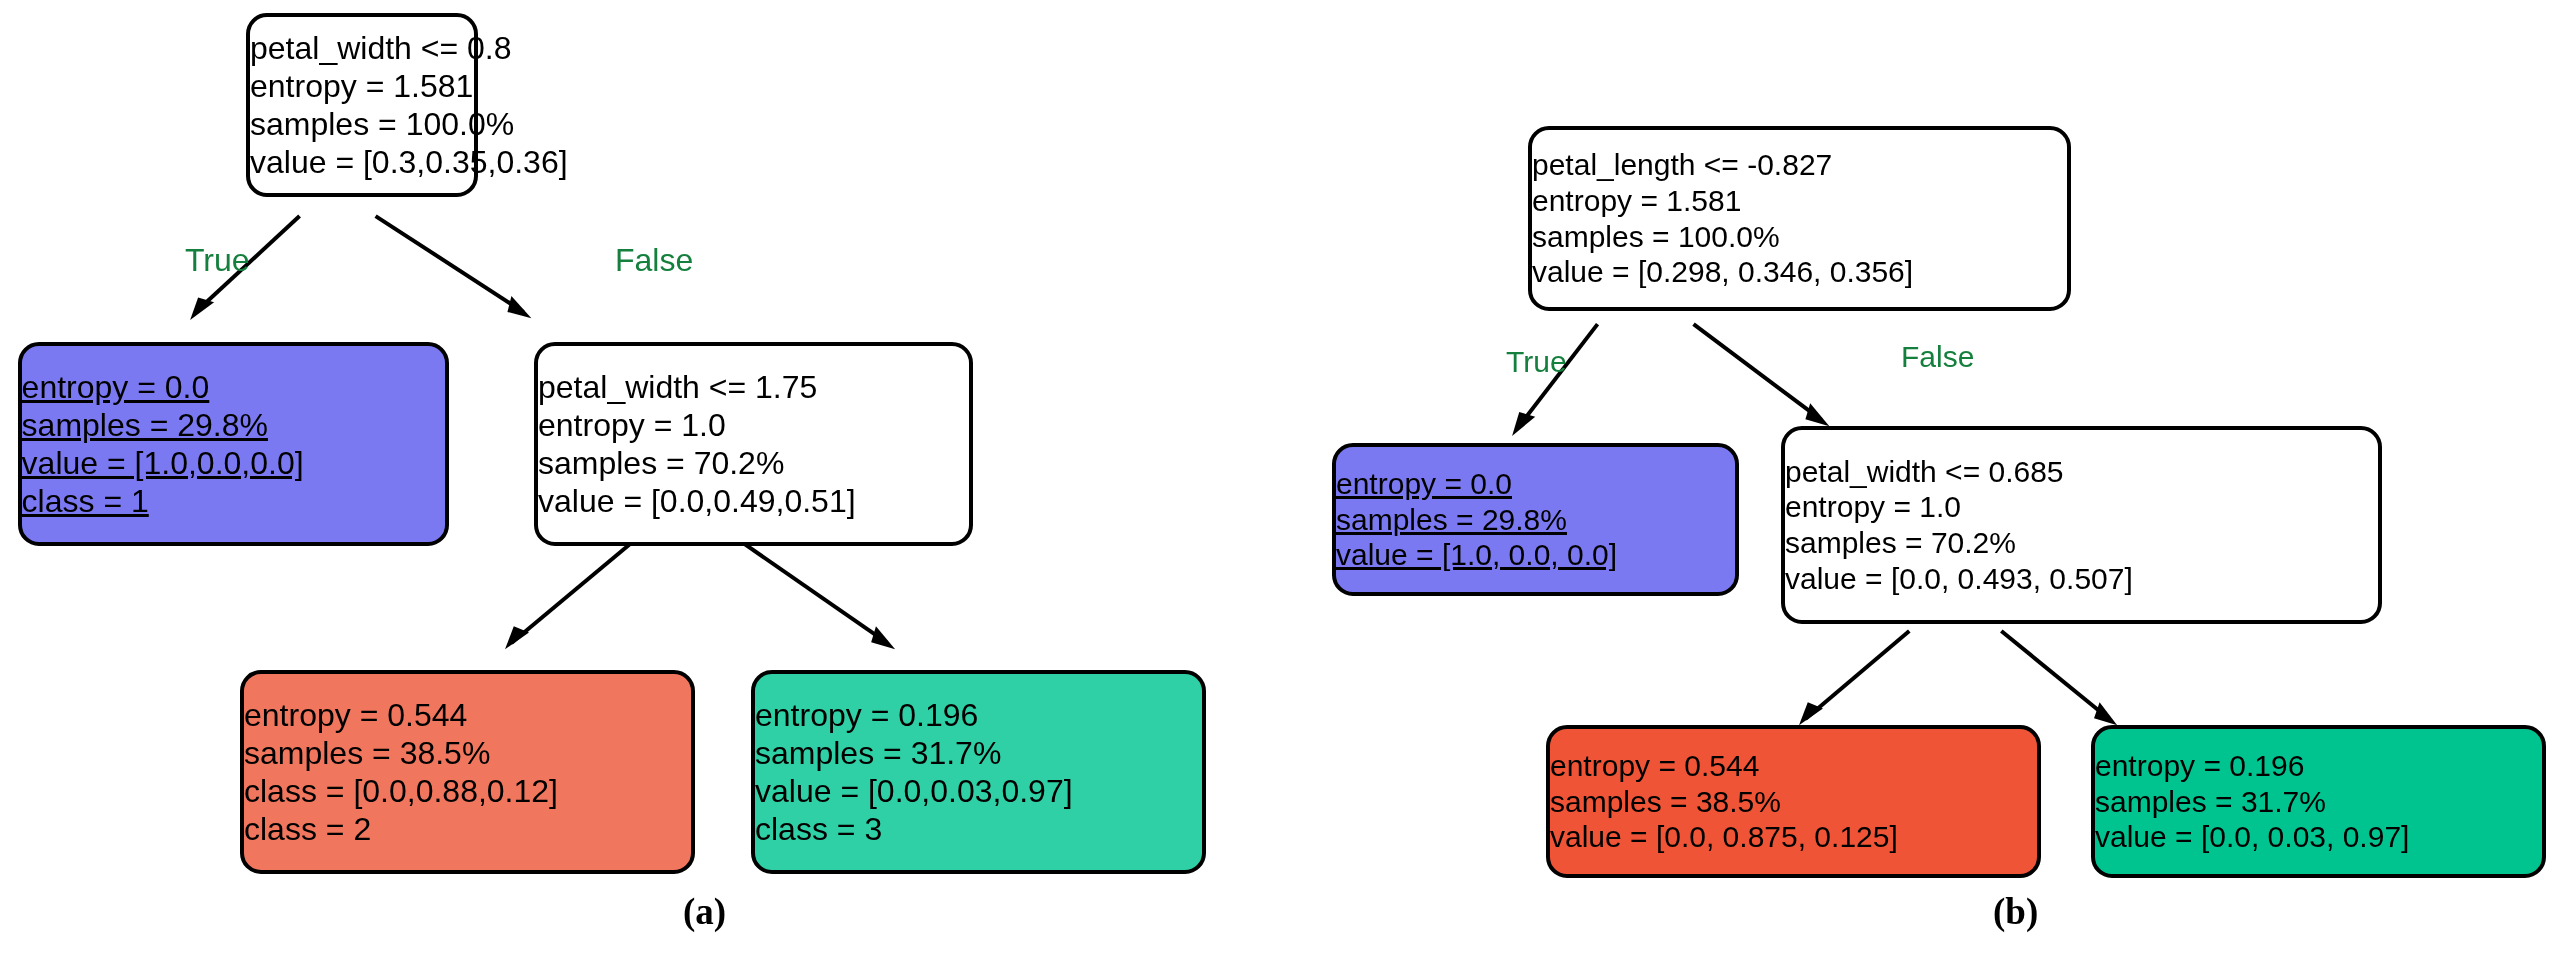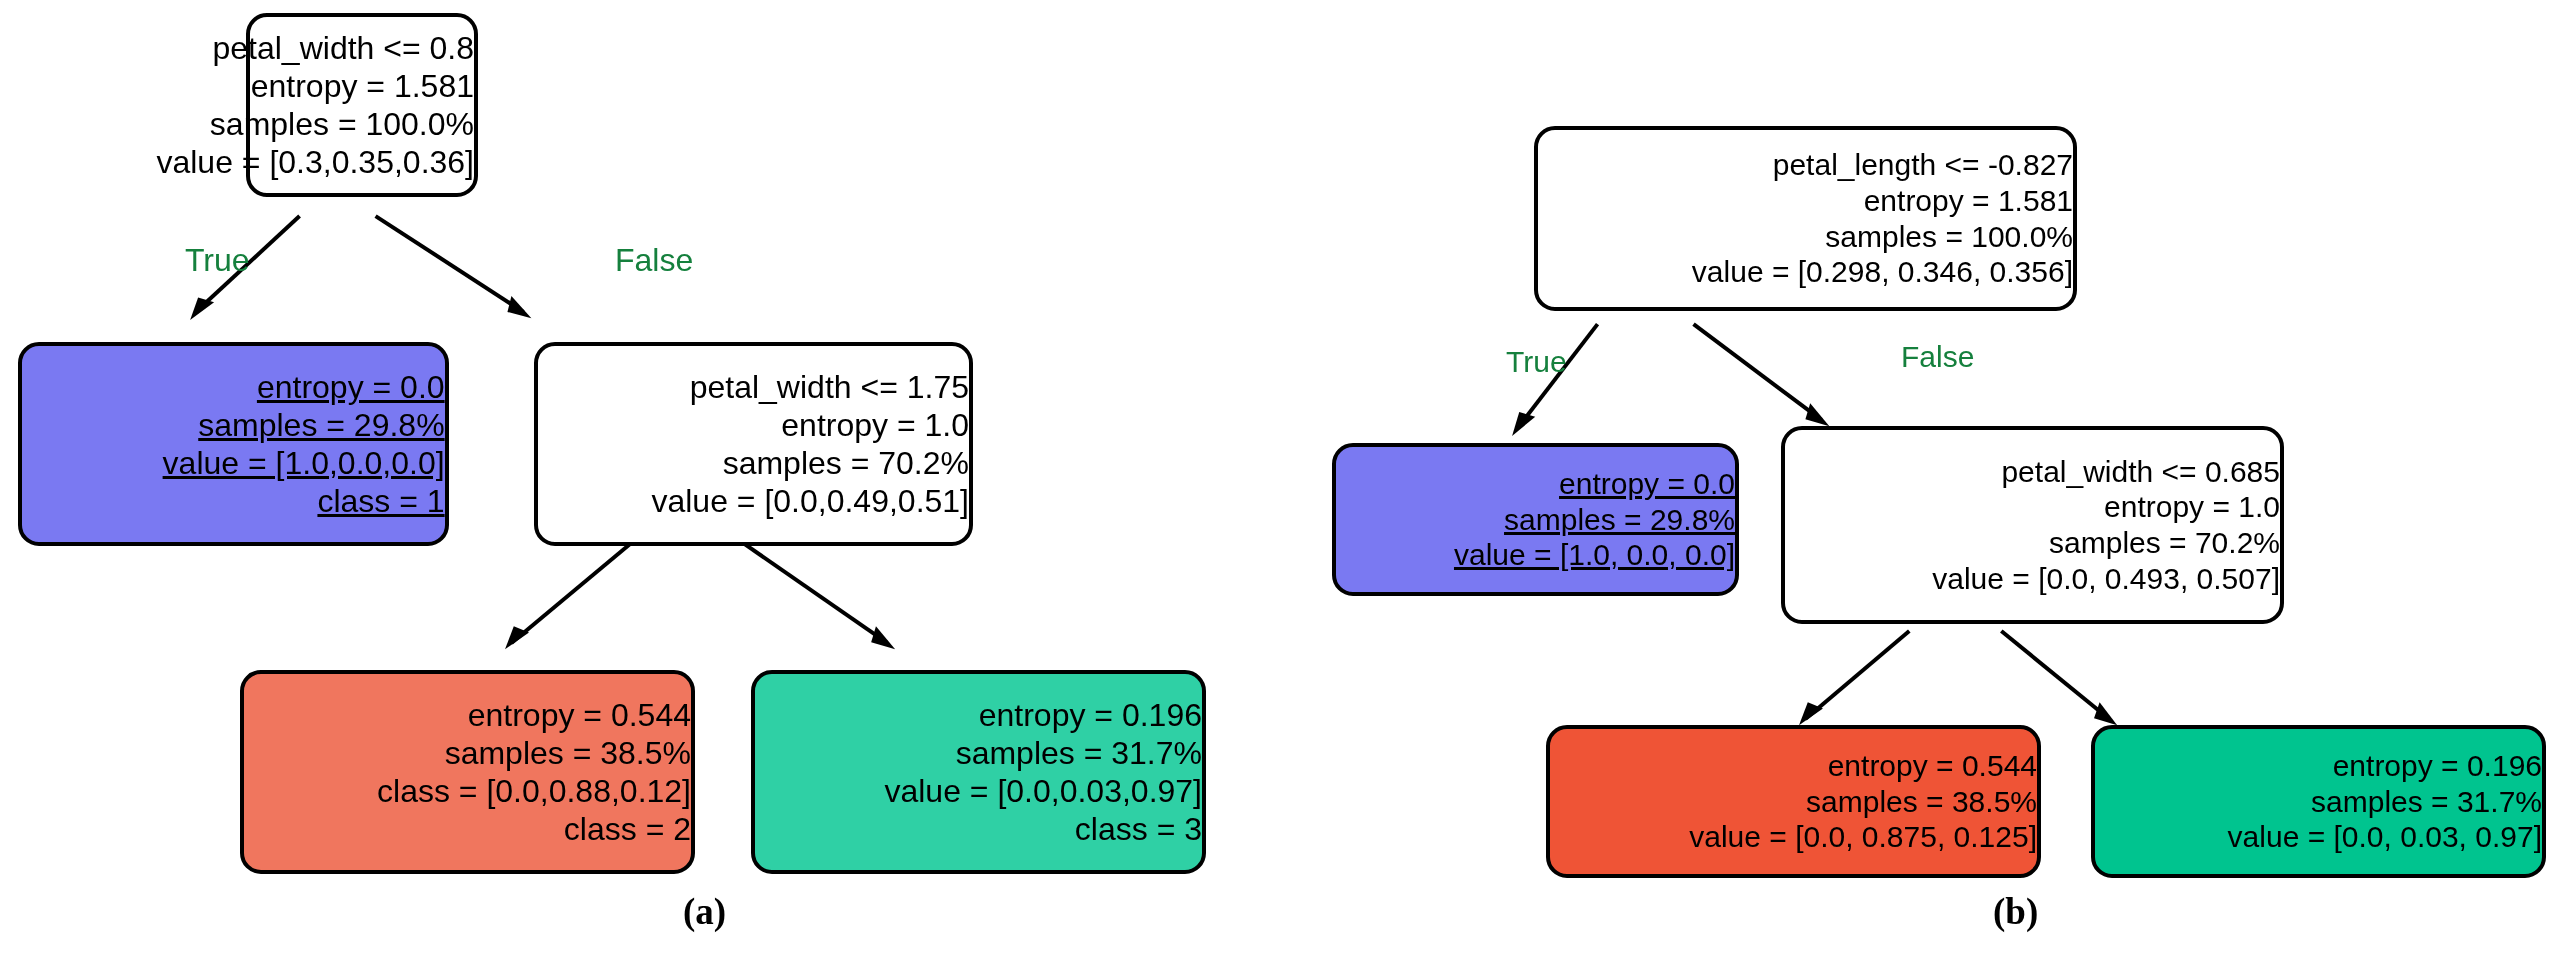--- a/index.html
+++ b/index.html
@@ -17,21 +17,21 @@
   #panel-b { left: 1278px; width: 1298px; }
 
   .node {
     position: absolute;
     box-sizing: border-box;
     border: 4px solid #000000;
     border-radius: 21px;
     background: #ffffff;
     display: flex;
     flex-direction: column;
-    align-items: flex-end;
+    align-items: flex-start;
     justify-content: center;
     text-align: center;
     color: #000000;
     z-index: 3;
   }
   .node .line {
     white-space: nowrap;
     line-height: 1.19;
   }
   .fs-a { font-size: 32px; }
@@ -144,34 +144,34 @@
     <polygon points="652,133 682,112 663,104"></polygon>
   </svg>
   <svg class="edge" style="left:0px; top:619px; width:1039px; height:144px;" viewBox="0 0 1300 180" width="1039" height="144">
     <line x1="905" y1="15" x2="1040" y2="125"></line>
     <polygon points="1050,133 1028,104 1021,124"></polygon>
   </svg>
 
   <span class="edge-label small" style="left:228px; top:345px;">True</span>
   <span class="edge-label small" style="left:623px; top:340px;">False</span>
 
-  <div class="node fs-b" style="left:256px; top:126px; width:543px; height:185px;">
+  <div class="node fs-b" style="left:250px; top:126px; width:543px; height:185px;">
     <div class="line">petal_length &lt;= -0.827</div>
     <div class="line">entropy = 1.581</div>
     <div class="line">samples = 100.0%</div>
     <div class="line">value = [0.298, 0.346, 0.356]</div>
   </div>
 
   <div class="node fs-b leaf-blue" style="left:54px; top:443px; width:407px; height:153px;">
     <div class="line">entropy = 0.0</div>
     <div class="line">samples = 29.8%</div>
     <div class="line">value = [1.0, 0.0, 0.0]</div>
   </div>
 
-  <div class="node fs-b" style="left:503px; top:426px; width:503px; height:198px;">
+  <div class="node fs-b" style="left:503px; top:426px; width:601px; height:198px;">
     <div class="line">petal_width &lt;= 0.685</div>
     <div class="line">entropy = 1.0</div>
     <div class="line">samples = 70.2%</div>
     <div class="line">value = [0.0, 0.493, 0.507]</div>
   </div>
 
   <div class="node fs-b leaf-red-b" style="left:268px; top:725px; width:495px; height:153px;">
     <div class="line">entropy = 0.544</div>
     <div class="line">samples = 38.5%</div>
     <div class="line">value = [0.0, 0.875, 0.125]</div>

